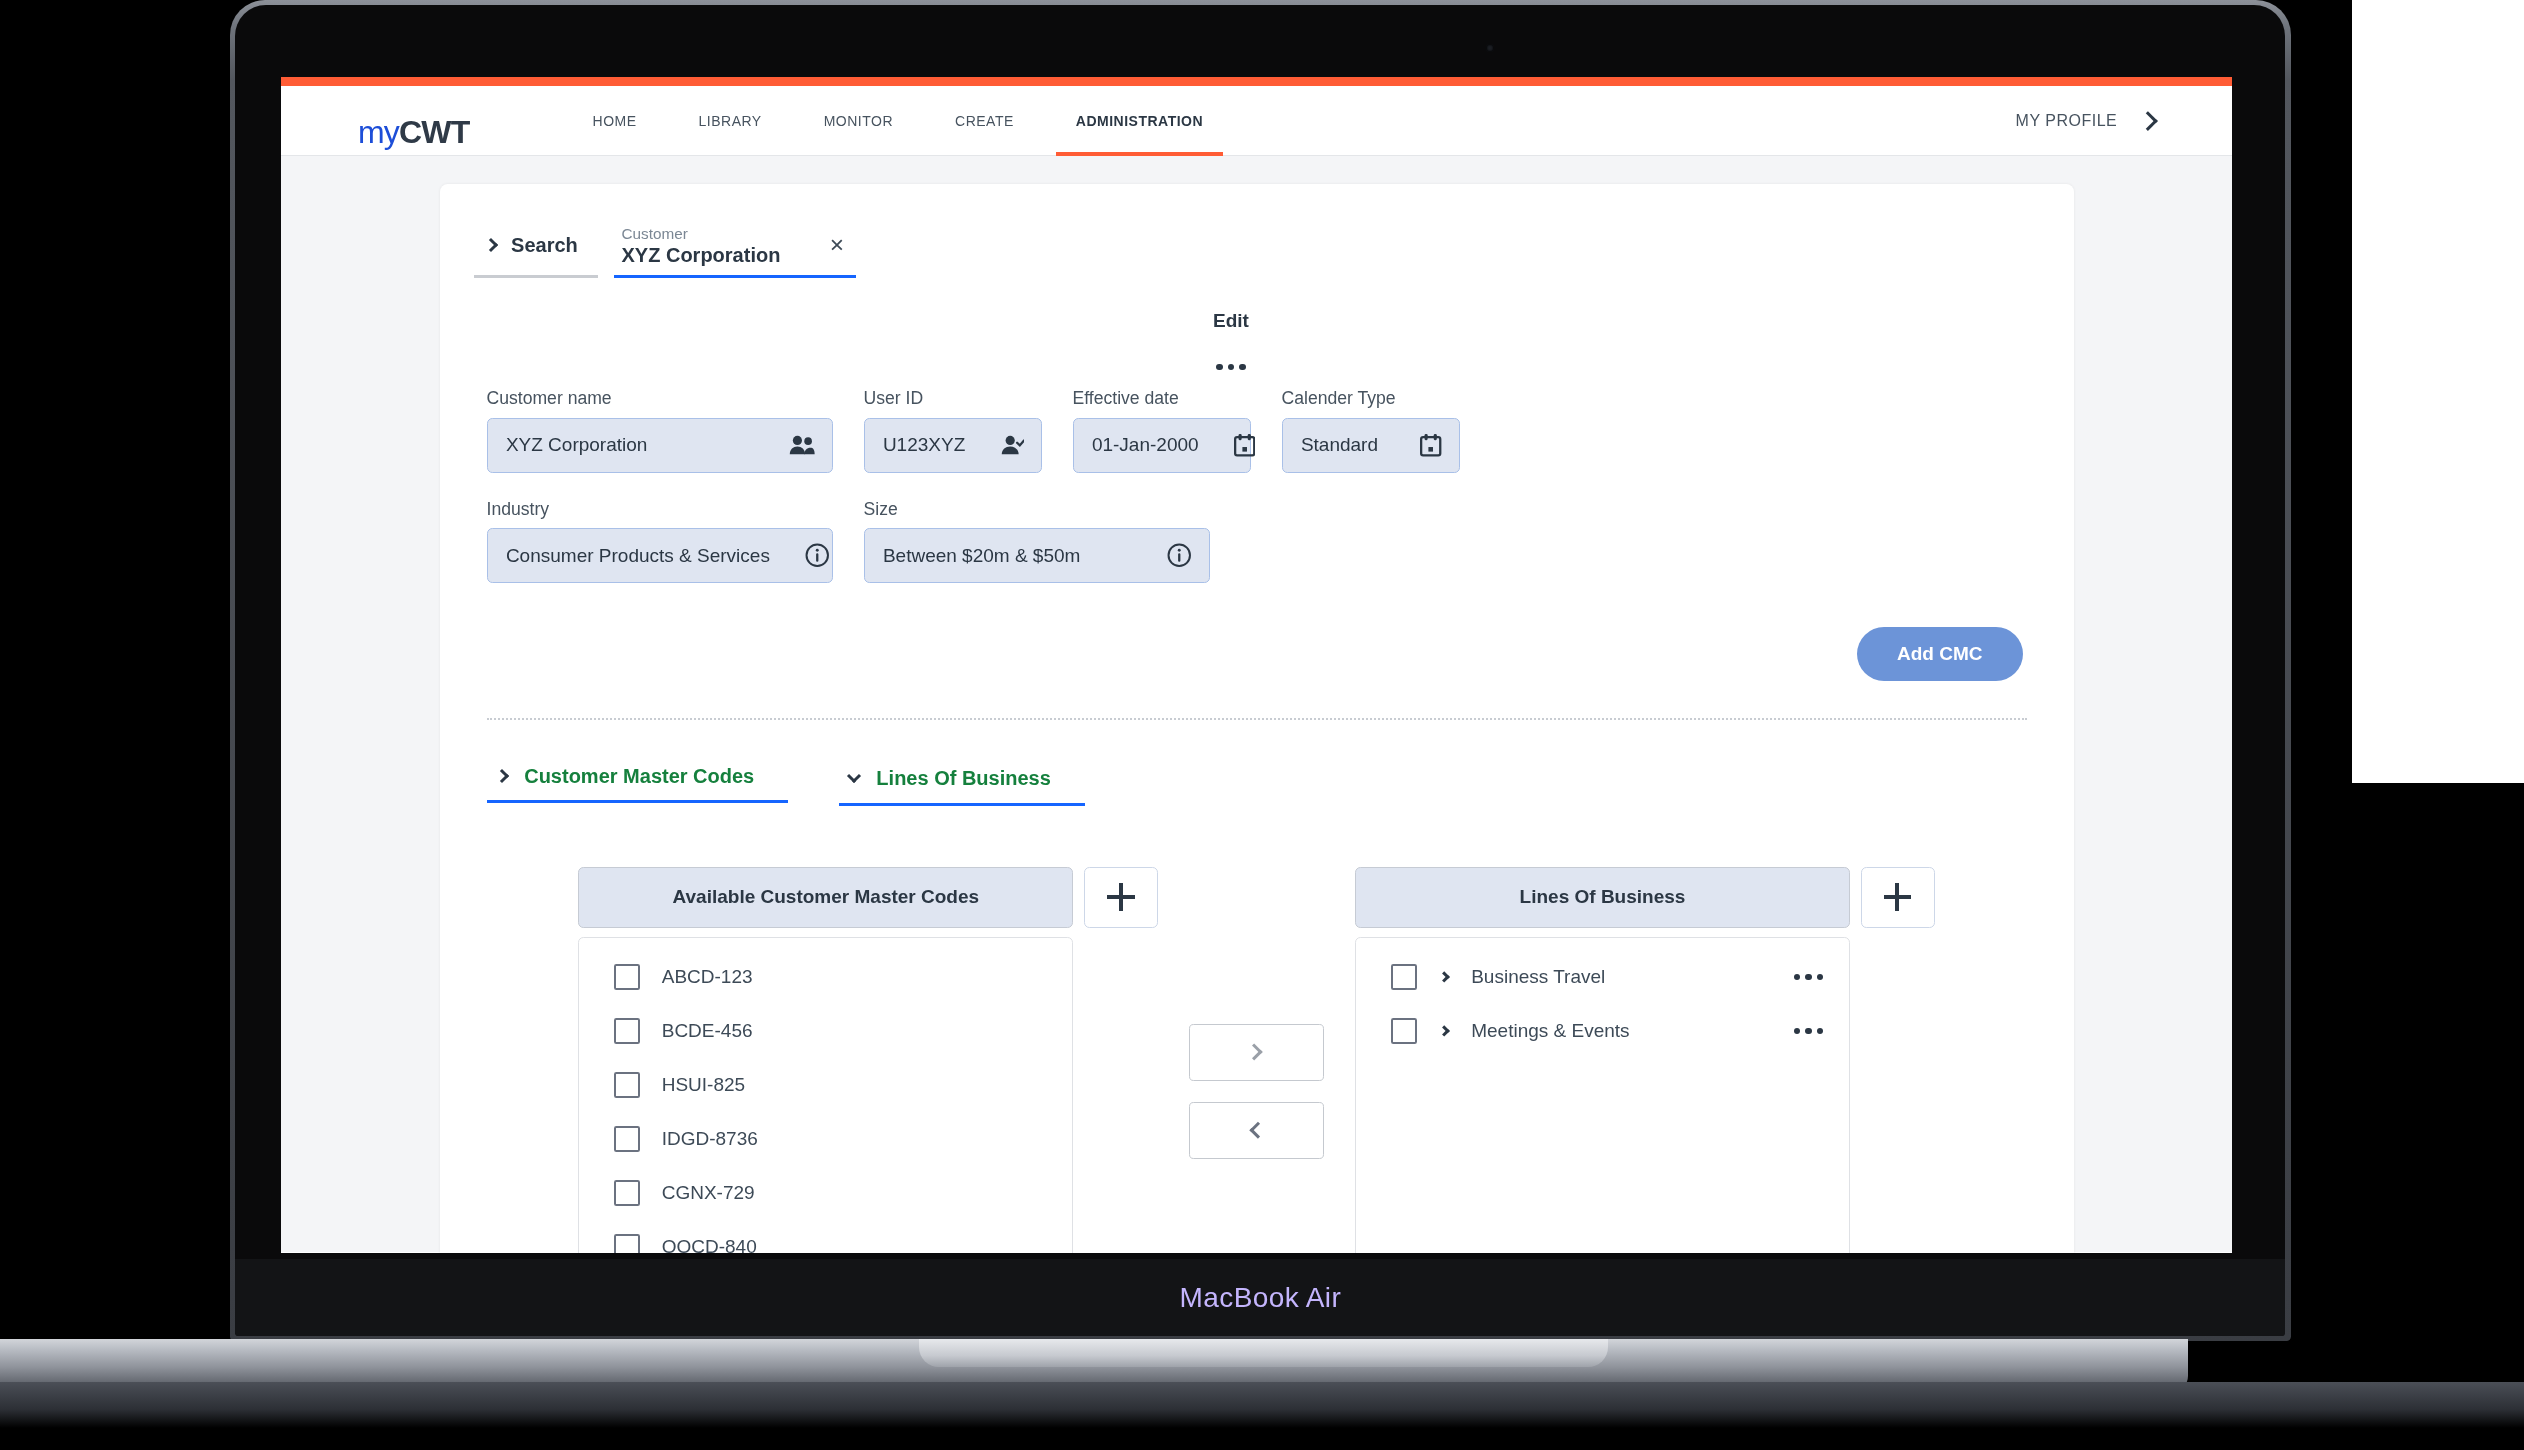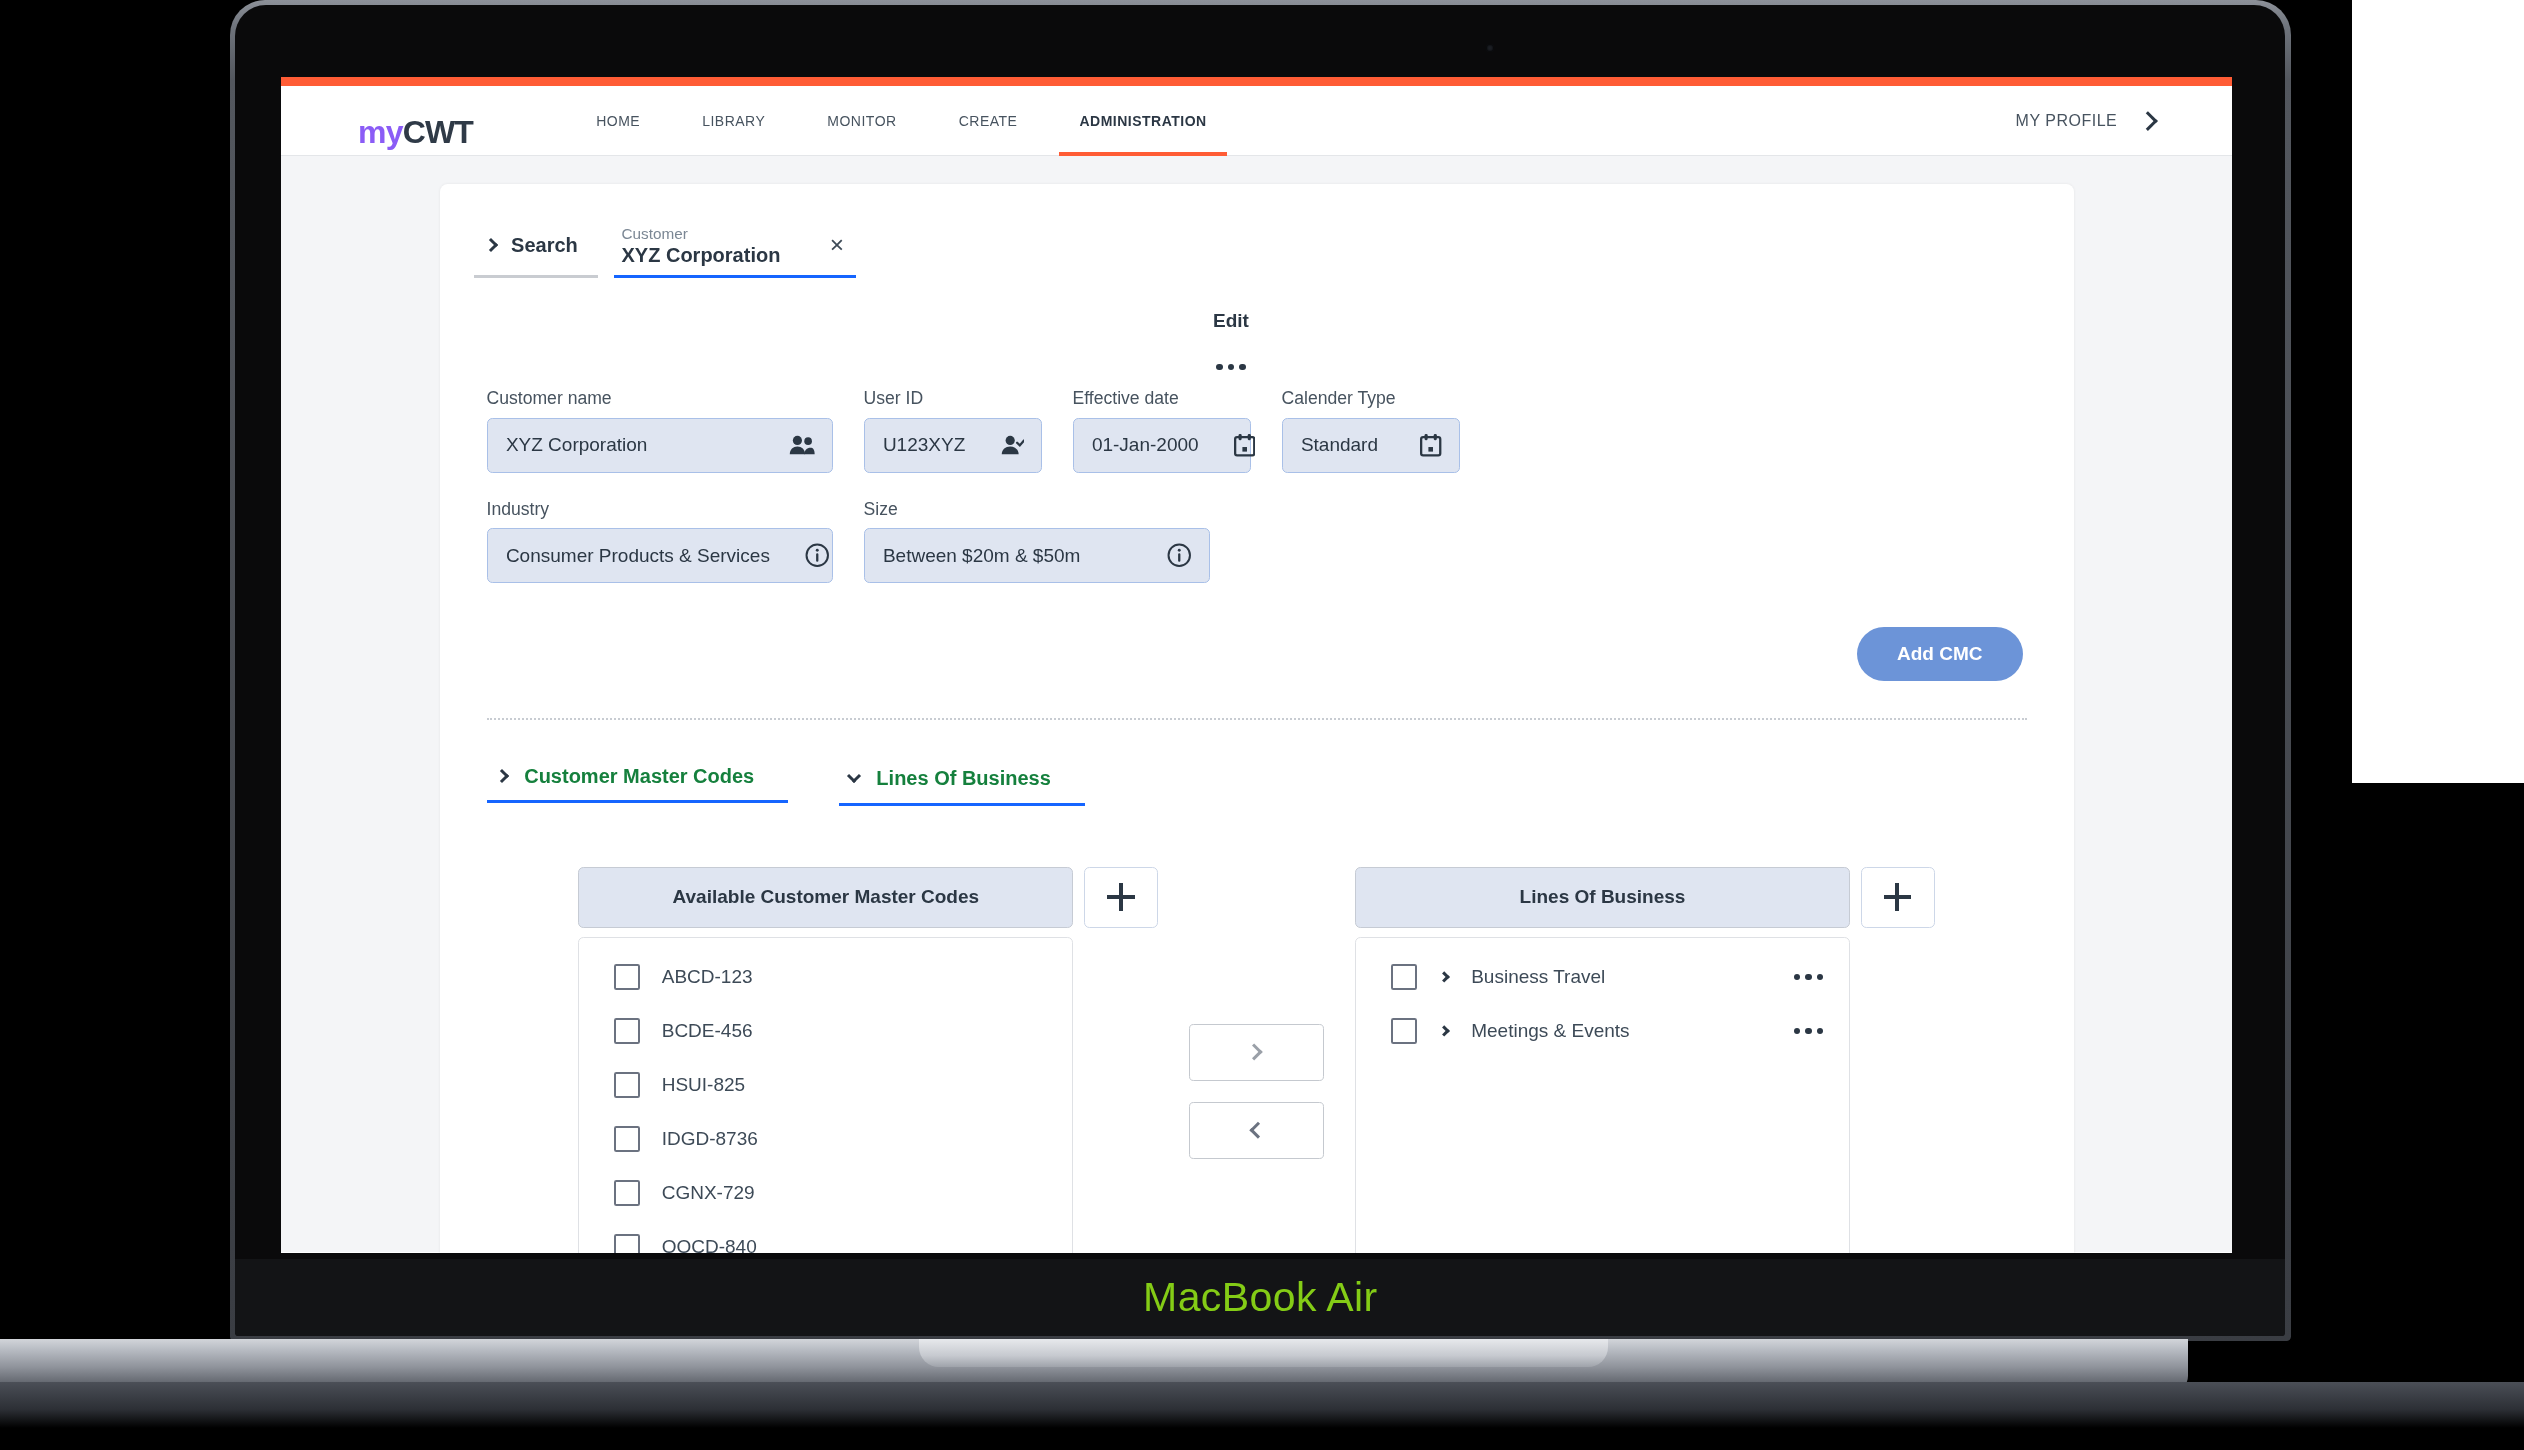--- a/index.html
+++ b/index.html
@@ -90,22 +90,22 @@
     top: 1259px;
     width: 2050px;
     height: 77px;
     background: #131416;
     border-radius: 0 0 3.1px 3.1px;
     display: flex;
     align-items: center;
     justify-content: center;
   }
   #model-name {
-    color: #84cc16;
-    font-size: 41px;
+    color: #c4b5fd;
+    font-size: 28px;
     letter-spacing: 0.4px;
     font-family: "Liberation Sans", sans-serif;
   }
 
   
   #base {
     position: absolute;
     left: 133px;
     top: 1339px;
     width: 2256px;
@@ -145,21 +145,21 @@
     position: relative;
   }
   .brand {
     font-size: 32px;
     font-weight: bold;
     letter-spacing: -0.8px;
     display: flex;
     align-items: baseline;
     margin-right: 92px;
   }
-  .brand .my { color: #8b5cf6; font-weight: 700; margin-top: 23px; }
+  .brand .my { color: #1d4ed8; font-weight: 400; margin-top: 23px; }
   .brand .cwt { color: #2f3a47; font-weight: bold; }
 
   .navitems { display: flex; align-items: center; height: 70px; gap: 0px; }
   .navitem {
     font-size: 14px;
     letter-spacing: 0.5px;
     color: #47535f;
     padding: 0 31px;
     height: 70px;
     display: flex;

